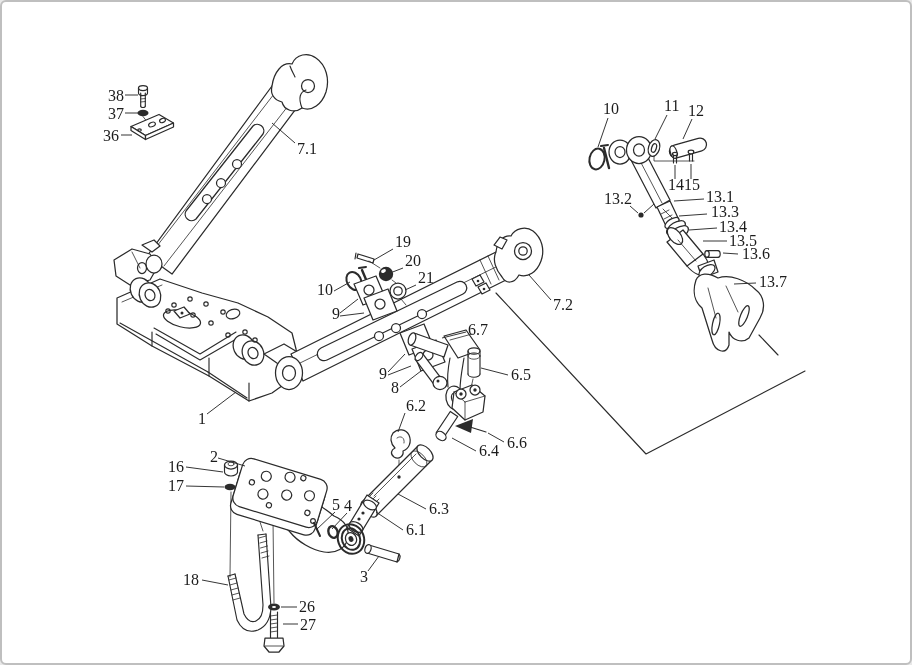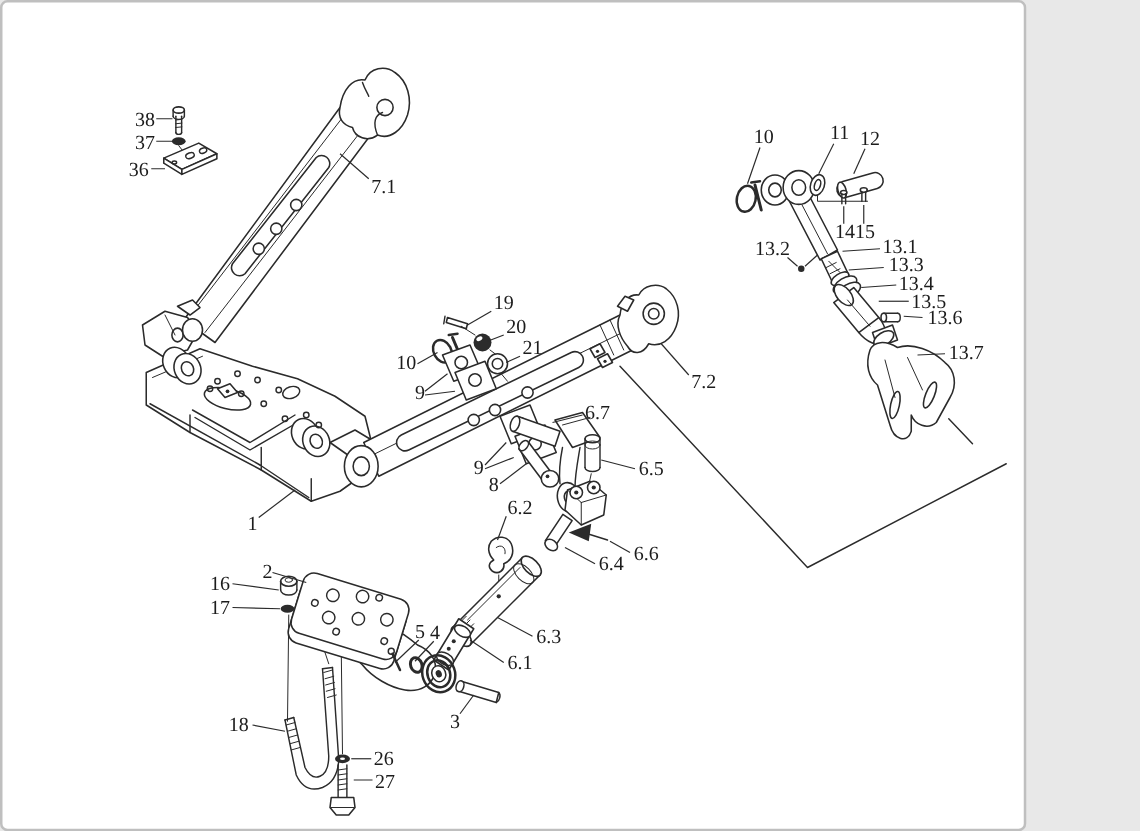--- a/index.html
+++ b/index.html
@@ -1,17 +1,17 @@
 <!DOCTYPE html>
 <html style="--bg: #ffffff; --border: #bfbfbf; --line: #2b2b2b; --label-color: #1c1c1c; --label-size: 16px;"><head>
 <meta charset="utf-8">
 <style>
   html,body{margin:0;padding:0;background:#e8e8e8;}
   .page{
-    position:relative;width:821px;height:665px;box-sizing:border-box;
+    position:relative;width:912px;height:665px;box-sizing:border-box;
     background:var(--bg,#fff);border:2px solid var(--border,#bfbfbf);
     border-radius:6px;overflow:hidden;
     font-family:"Liberation Serif","DejaVu Serif",serif;
   }
   svg{display:block}
   .p{fill:#fff;stroke:var(--line,#2b2b2b);stroke-width:1.25;stroke-linejoin:round;stroke-linecap:round;}
   .l{fill:none;stroke:var(--line,#2b2b2b);stroke-width:1.15;stroke-linejoin:round;stroke-linecap:round;}
   .t{stroke-width:0.8;}
   .w2{stroke-width:2;}
   .w25{stroke-width:2.4;}

